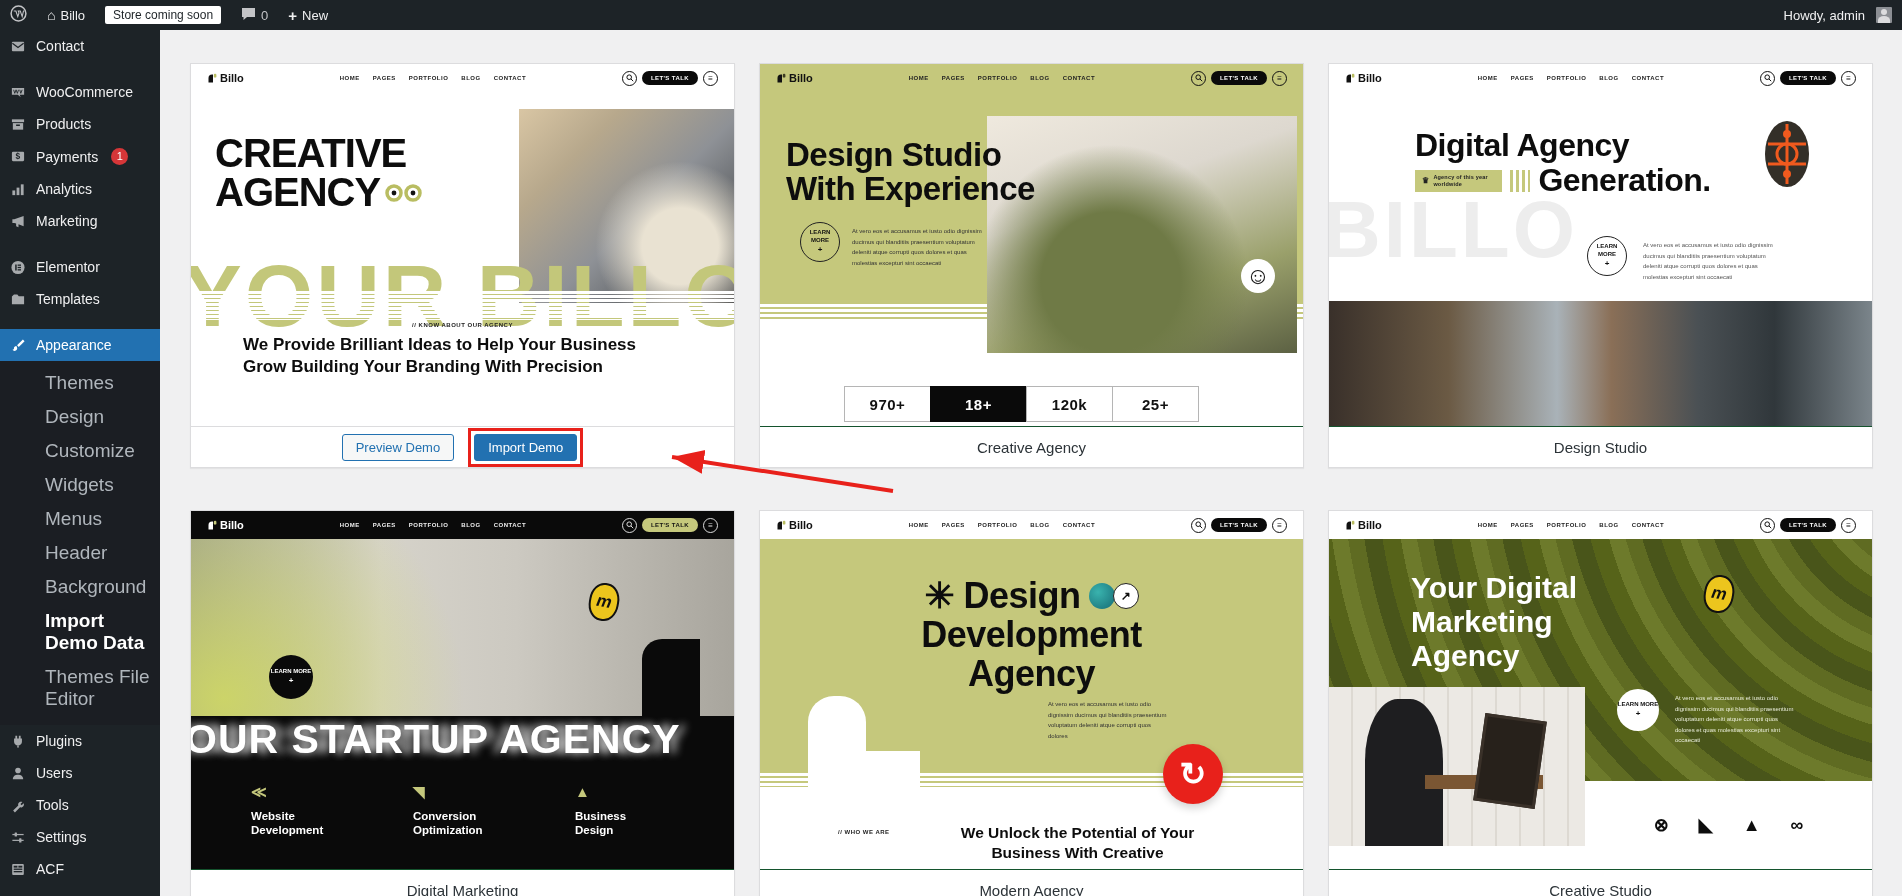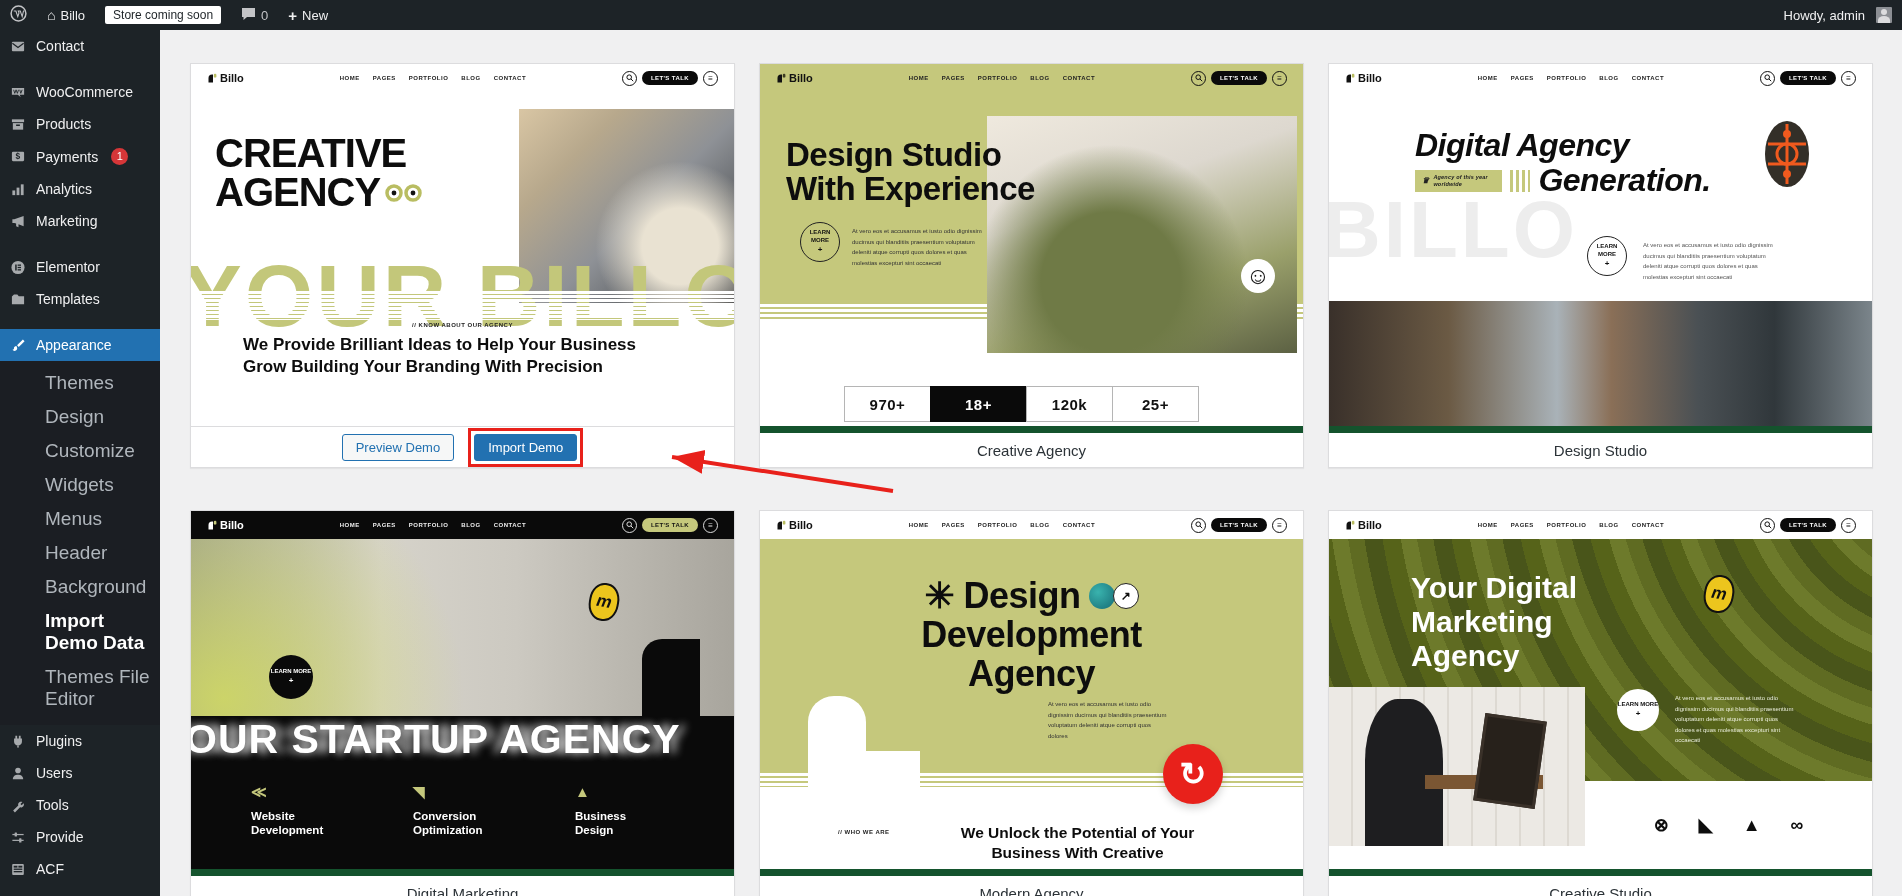--- a/index.html
+++ b/index.html
@@ -40,21 +40,21 @@
   .submenu-item { padding:6px 4px 6px 45px; color:#b0b6bc; font-size:19px; cursor:pointer; }
   .submenu-item.current { color:#fff; font-weight:bold; }
 
   
   .row { position:absolute; left:190px; display:flex; gap:24px; }
   .row1 { top:63px; }
   .row2 { top:510px; }
   .card { width:545px; background:#fff; border:1px solid #dcdcde; box-shadow:0 1px 1px rgba(0,0,0,.05); }
   .preview { position:relative; height:362px; overflow:hidden; background:#fff; }
   .row2 .preview { height:358px; }
-  .caption { height:41px; border-top:7px solid #14532d; display:flex; align-items:center;
+  .caption { height:41px; border-top:1px solid #14532d; display:flex; align-items:center;
              justify-content:center; font-size:15px; color:#2c3338; background:#fff; }
   .card-footer { height:41px; border-top:1px solid #dcdcde; display:flex; align-items:center;
              justify-content:center; gap:14px; background:#fff; }
   .btn-secondary { background:#f6f7f7; border:1px solid #2271b1; color:#2271b1; font-size:13px;
              padding:5px 13px; border-radius:3px; cursor:pointer; font-family:inherit; }
   .btn-primary { background:#2271b1; border:1px solid #2271b1; color:#fff; font-size:13px;
              padding:5px 13px; border-radius:3px; cursor:pointer; font-family:inherit; }
   .red-box { border:3px solid #e8211b; padding:3px; display:inline-flex; }
 
   
@@ -114,21 +114,21 @@
   .stats-row { position:absolute; left:85px; top:322px; display:flex; }
   .stat { width:87px; height:36px; border:1px solid #b5b5b5; margin-left:-1px; display:flex;
           align-items:center; justify-content:center; font-weight:900; font-size:15px;
           letter-spacing:.5px; color:#111; background:#fff; }
   .stat.active { background:#0a0a0a; color:#fff; border-color:#0a0a0a; width:97px; }
 
   
   .ghost3 { position:absolute; left:-6px; top:120px; font-size:80px; font-weight:900;
             letter-spacing:3px; color:#ededed; white-space:nowrap; }
   .h3-text { position:absolute; left:86px; top:64px; font-size:32px; font-weight:900;
-             line-height:1.1; letter-spacing:-.5px; color:#0d0d0d;font-style:italic; }
+             line-height:1.1; letter-spacing:-.5px; color:#0d0d0d; }
   .h3-line { display:flex; align-items:center; gap:8px; }
   .olive-dot { width:17px; height:17px; border-radius:50%; background:#c5c87c; display:inline-flex;
                align-items:center; justify-content:center; }
   .olive-dot::before { content:""; width:9px; height:9px; border:1px solid #7b7f45; border-radius:50%; }
   .badge3 { background:#c5c87c; display:inline-flex; align-items:center; gap:4px;
             font-size:5.5px; font-weight:bold; letter-spacing:.2px; color:#222;
             padding:4px 7px; line-height:1.3; }
   .badge3 .laurel { font-size:8px; }
   .bars3 { width:20px; height:22px;
            background:repeating-linear-gradient(90deg,#c5c87c 0 3px,#fff 3px 6px); }
@@ -373,21 +373,21 @@
         </div>
         <div class="menu-item">
           <span class="micon">
             <svg width="16" height="15" viewBox="0 0 16 16">
               <rect x="2" y="4.2" width="12" height="1.3" fill="#a7aaad"></rect>
               <rect x="2" y="10.4" width="12" height="1.3" fill="#a7aaad"></rect>
               <rect x="4.4" y="2.6" width="2.5" height="4.4" rx="0.6" fill="#a7aaad"></rect>
               <rect x="9.2" y="8.9" width="2.5" height="4.4" rx="0.6" fill="#a7aaad"></rect>
             </svg>
           </span>
-          <span class="mlabel">Provide</span>
+          <span class="mlabel">Settings</span>
         </div>
         <div class="menu-item">
           <span class="micon">
             <svg width="16" height="15" viewBox="0 0 16 16">
               <rect x="1.8" y="2.2" width="12.4" height="11.6" rx="1" fill="#a7aaad"></rect>
               <rect x="3.4" y="4" width="4" height="2" fill="#1d2327"></rect>
               <rect x="8.4" y="4" width="4.2" height="2" fill="#1d2327"></rect>
               <rect x="3.4" y="7" width="9.2" height="1.4" fill="#1d2327"></rect>
               <rect x="3.4" y="9.6" width="9.2" height="1.4" fill="#1d2327"></rect>
             </svg>

